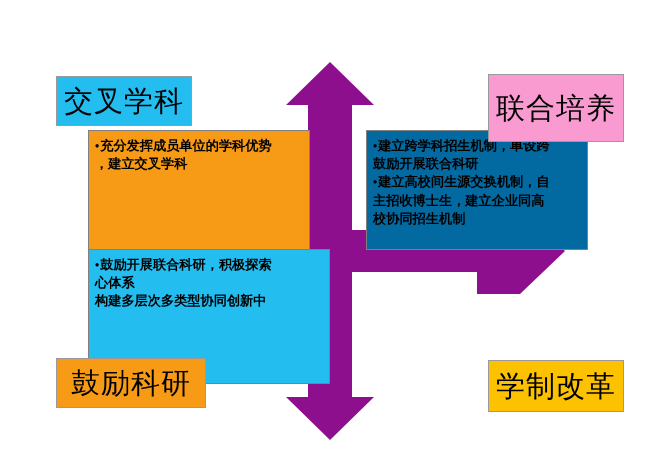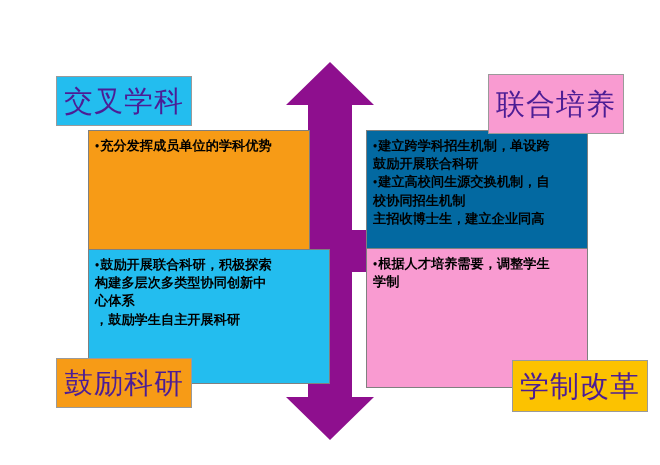--- a/index.html
+++ b/index.html
@@ -71,38 +71,38 @@
   
   .title-label {
     position: absolute;
     box-sizing: border-box;
     border: 1px solid #9a9a9a;
     display: flex;
     align-items: center;
     justify-content: center;
     font-size: 29px;
     line-height: 1;
-    color: #4c1d95;
+    color: #000000;
     font-family: "Liberation Serif", "DejaVu Serif", serif;
     letter-spacing: 1px;
   }
   #label-interdisciplinary {
     left: 56px;  top: 76px;   width: 136px; height: 50px;
     background: #23BDEF;
   }
   #label-joint-training {
-    left: 488px; top: 74px;   width: 136px; height: 60px;
+    left: 488px; top: 74px;   width: 136px; height: 68px;
     background: #F99BD1;
   }
   #label-research {
-    left: 56px;  top: 358px;  width: 136px; height: 50px;
+    left: 56px;  top: 358px;  width: 150px; height: 50px;
     background: #F79B16;
   }
   #label-system-reform {
-    left: 512px; top: 360px;  width: 136px; height: 52px;
+    left: 488px; top: 360px;  width: 136px; height: 52px;
     background: #FCC200;
   }
 </style>
 </head>
 <body>
 
 <div id="canvas">
 
   <svg id="cross-arrow" viewBox="0 0 660 465">
 
@@ -114,51 +114,47 @@
               352,397 374,397 330,440
               286,397 308,397 308,272 183,272
               183,294 140,294
               95,251
               140,208 183,208 183,230 308,230
               308,105 286,105" fill="#8E0F8E"></polygon>
   </svg>
 
   <div class="content-box" id="box-interdisciplinary">
     <div class="bullet-line">充分发挥成员单位的学科优势</div>
+    <div class="cont-line">，建立交叉学科</div>
   </div>
 
   <div class="title-label" id="label-interdisciplinary">
     <span>交叉学科</span>
   </div>
 
   <div class="content-box" id="box-joint-training">
     <div class="bullet-line">建立跨学科招生机制，单设跨</div>
     <div class="cont-line">鼓励开展联合科研</div>
     <div class="bullet-line">建立高校间生源交换机制，自</div>
+    <div class="cont-line">主招收博士生，建立企业同高</div>
     <div class="cont-line">校协同招生机制</div>
-    <div class="cont-line">主招收博士生，建立企业同高</div>
   </div>
 
   <div class="title-label" id="label-joint-training">
     <span>联合培养</span>
   </div>
 
   <div class="content-box" id="box-research">
     <div class="bullet-line">鼓励开展联合科研，积极探索</div>
+    <div class="cont-line">心体系</div>
     <div class="cont-line">构建多层次多类型协同创新中</div>
-    <div class="cont-line">心体系</div>
-    <div class="cont-line">，鼓励学生自主开展科研</div>
   </div>
 
   <div class="title-label" id="label-research">
     <span>鼓励科研</span>
   </div>
 
-  <div class="content-box" id="box-system-reform">
-    <div class="bullet-line">根据人才培养需要，调整学生</div>
-    <div class="cont-line">学制</div>
-  </div>
 
   <div class="title-label" id="label-system-reform">
     <span>学制改革</span>
   </div>
 
 </div>
 
 </body></html>

